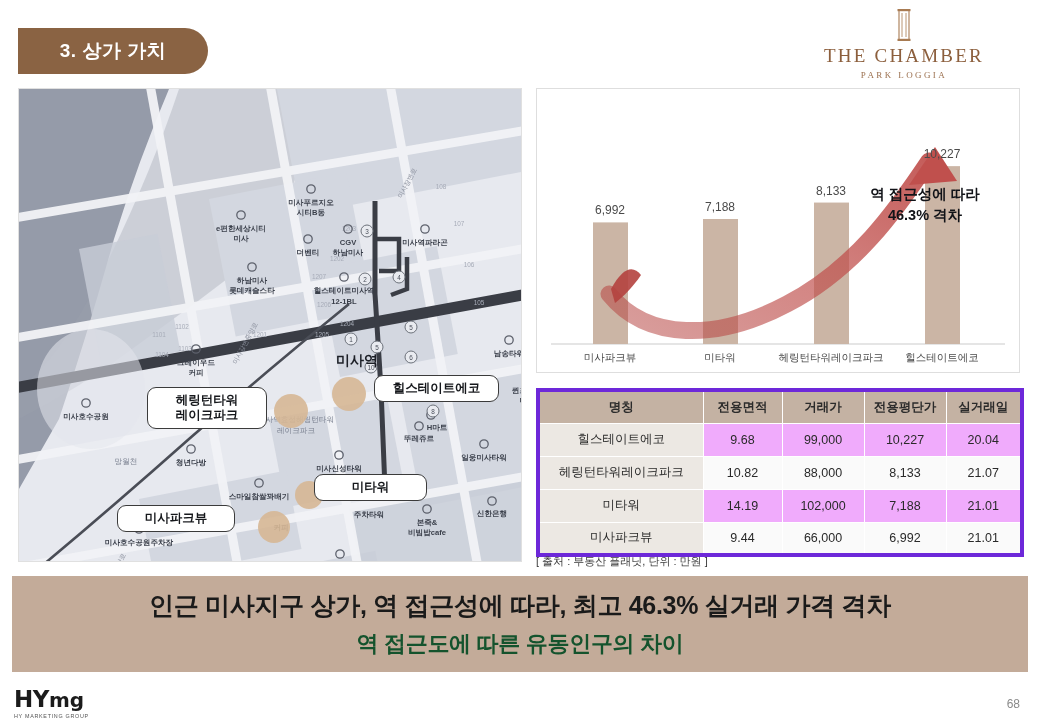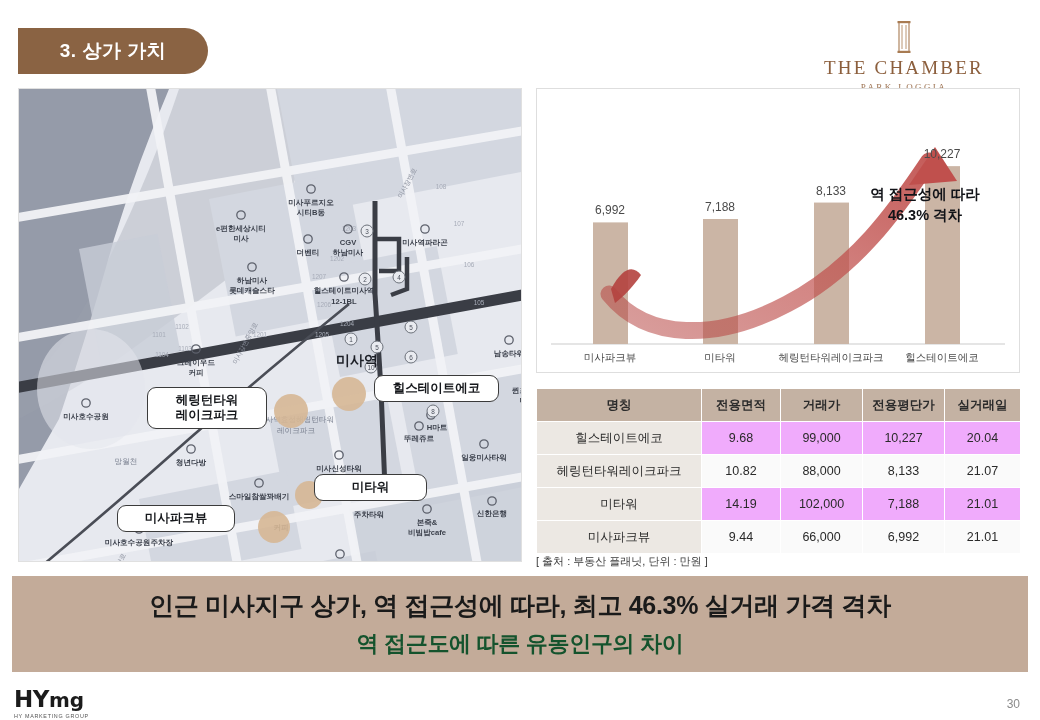--- a/index.html
+++ b/index.html
@@ -21,21 +21,21 @@
     position: absolute; left: 18px; top: 28px;
     width: 190px; height: 46px;
     background: #8a6343;
     border-radius: 0 24px 24px 0;
     display: flex; align-items: center; justify-content: center;
     color: #ffffff; font-size: 19px; font-weight: bold;
     letter-spacing: .5px;
   }
 
   #brand-logo {
-    position: absolute; right: 36px; top: 20px;
+    position: absolute; right: 36px; top: 8px;
     width: 200px; text-align: center;
     color: #9a6a46;
   }
   #brand-mark { display: block; margin: 0 auto 3px; }
   #brand-name {
     font-family: "Liberation Serif", "DejaVu Serif", serif;
     font-size: 19px; letter-spacing: 2.2px; color: #8c5f3d;
     white-space: nowrap;
   }
   #brand-sub {
@@ -113,21 +113,21 @@
   th, td {
     border: 1px solid #ffffff;
     height: 33px; text-align: center;
     font-size: 12.5px; color: #2a2a2a;
   }
   thead th { background: #c4b2a3; font-weight: bold; color: #2b2b2b; }
   tbody td { background: #f0abfc; }
   tbody td.name-col { background: #ece8e3; }
   tbody tr:nth-child(even) td { background: #fafafa; }
   tbody tr:nth-child(even) td.name-col { background: #ece8e3; }
-  table { border: 1px solid #6d28d9; }
+  table { border: 4px solid #6d28d9; }
   #source-note {
     position: absolute; left: 536px; top: 554px;
     font-size: 11px; color: #3a3a3a;
   }
 
   
   #banner {
     position: absolute; left: 12px; top: 576px;
     width: 1016px; height: 96px;
     background: #c3ab99;
@@ -471,15 +471,15 @@
 
   <div id="banner" style="background: rgb(195, 171, 153);">
     <div id="banner-line1">인근 미사지구 상가, 역 접근성에 따라, 최고 46.3% 실거래 가격 격차</div>
     <div id="banner-line2">역 접근도에 따른 유동인구의 차이</div>
   </div>
 
   <div id="footer-logo">
     <div id="footer-logo-main"><span>HY</span><span class="mg">mg</span></div>
     <div id="footer-logo-sub">HY MARKETING GROUP</div>
   </div>
-  <div id="page-number">30</div>
+  <div id="page-number">68</div>
 
 </div>
 
 </body></html>

